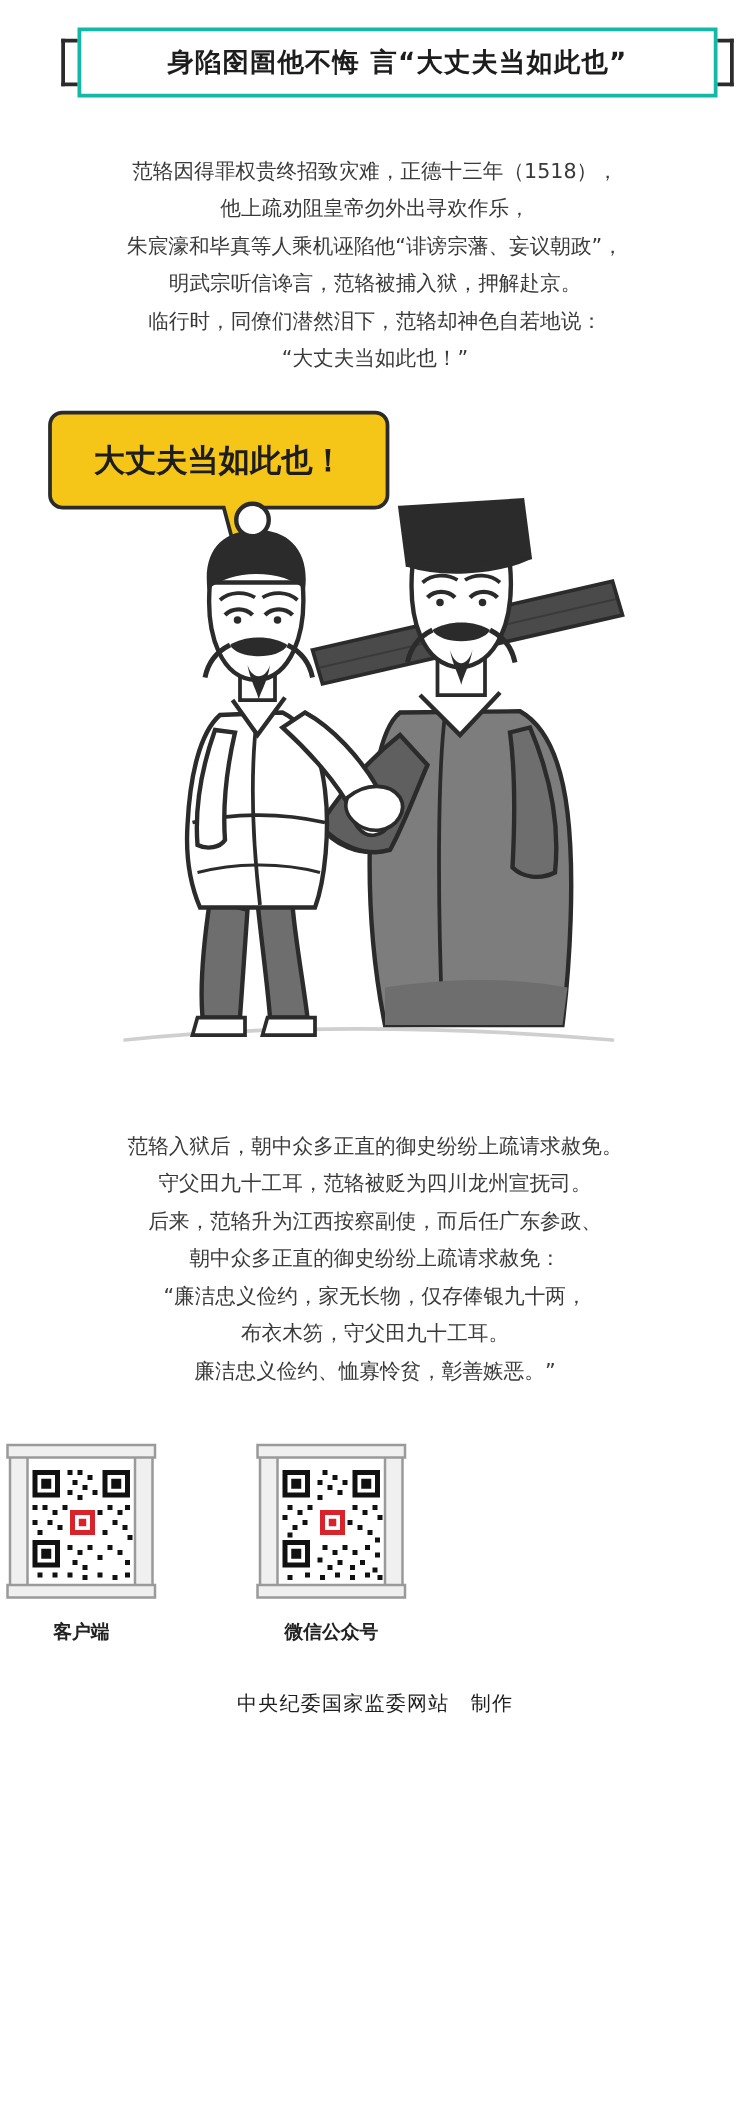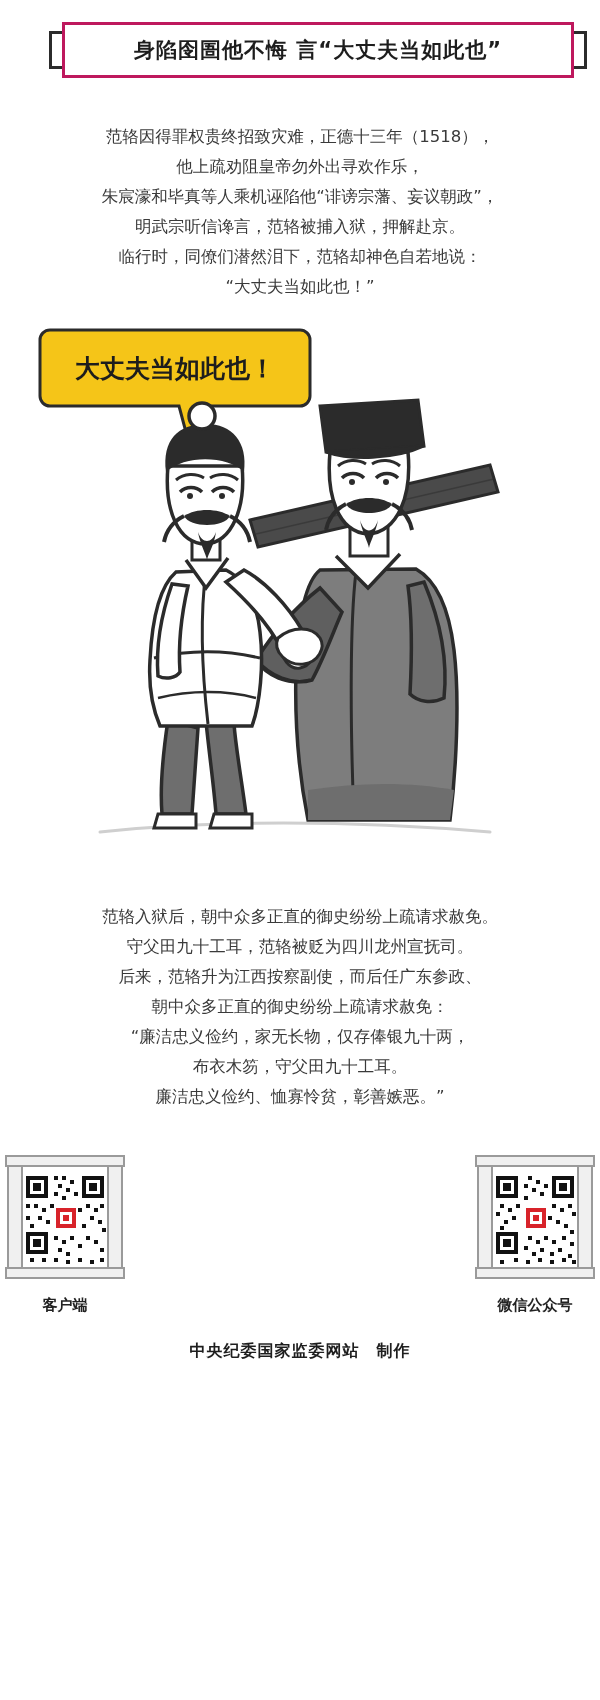--- a/index.html
+++ b/index.html
@@ -28,21 +28,21 @@
     position: relative;
     margin: 22px 18px 0 18px;
     height: 56px;
   }
   .title-banner {
     position: absolute;
     left: 8px;
     right: 8px;
     top: 0;
     bottom: 0;
-    border: 3px solid #be185d;
+    border: 3px solid #14b8a6;
     background: #ffffff;
     display: flex;
     align-items: center;
     justify-content: center;
     margin-left: 36px;
   }
   .title-banner::before,
   .title-banner::after {
     content: "";
     position: absolute;
@@ -82,38 +82,38 @@
     height: 560px;
   }
   .illustration svg { display: block; }
 
   
 
   
   .qr-section {
     margin-top: 40px;
     display: flex;
-    justify-content: space-between;
-    gap: 34px;
+    justify-content: flex-start;
+    gap: 70px;
   }
   .qr-block {
     width: 130px;
     text-align: center;
   }
   .qr-caption {
     margin-top: 10px;
     font-size: 15px;
     font-weight: bold;
     color: #222;
   }
   .credit {
-    margin-top: 26px;
+    margin-top: 38px;
     text-align: center;
     font-size: 16px;
-    font-weight: bold;
+    font-weight: normal;
     color: #1e1e1e;
     letter-spacing: 1px;
   }
 </style>
 </head>
 <body>
 
 <div class="page">
 
   <div class="title-wrap">

